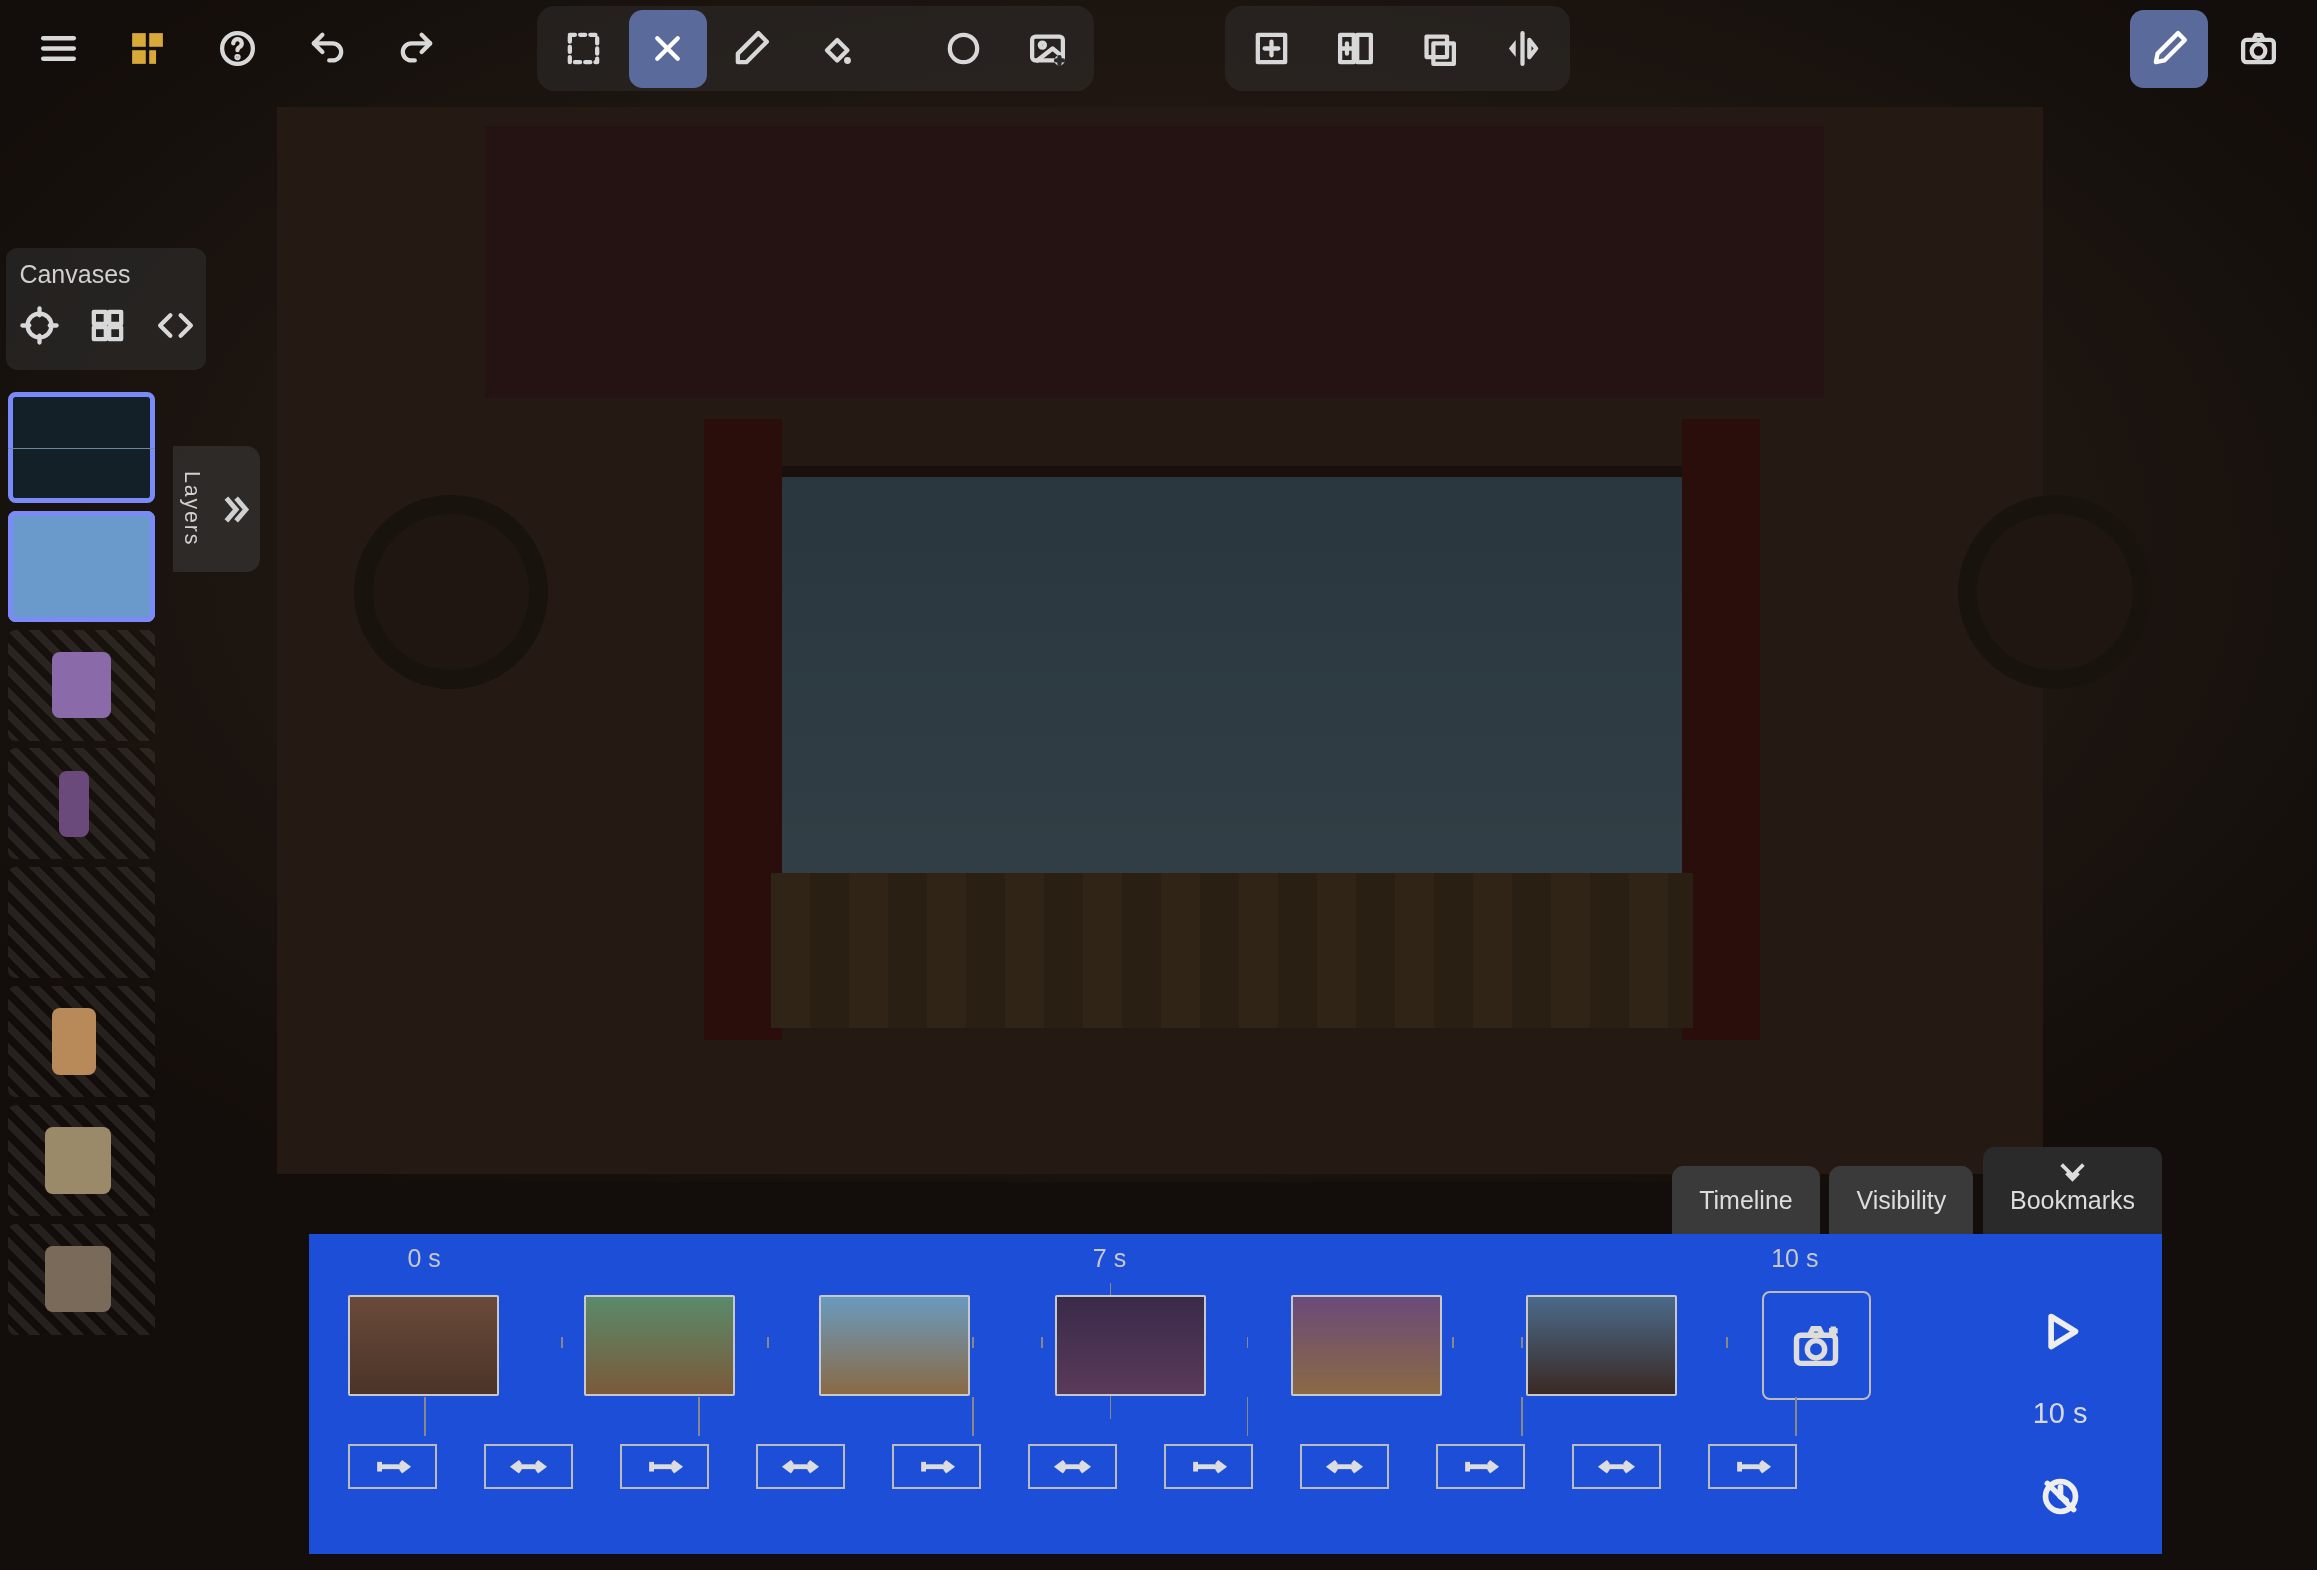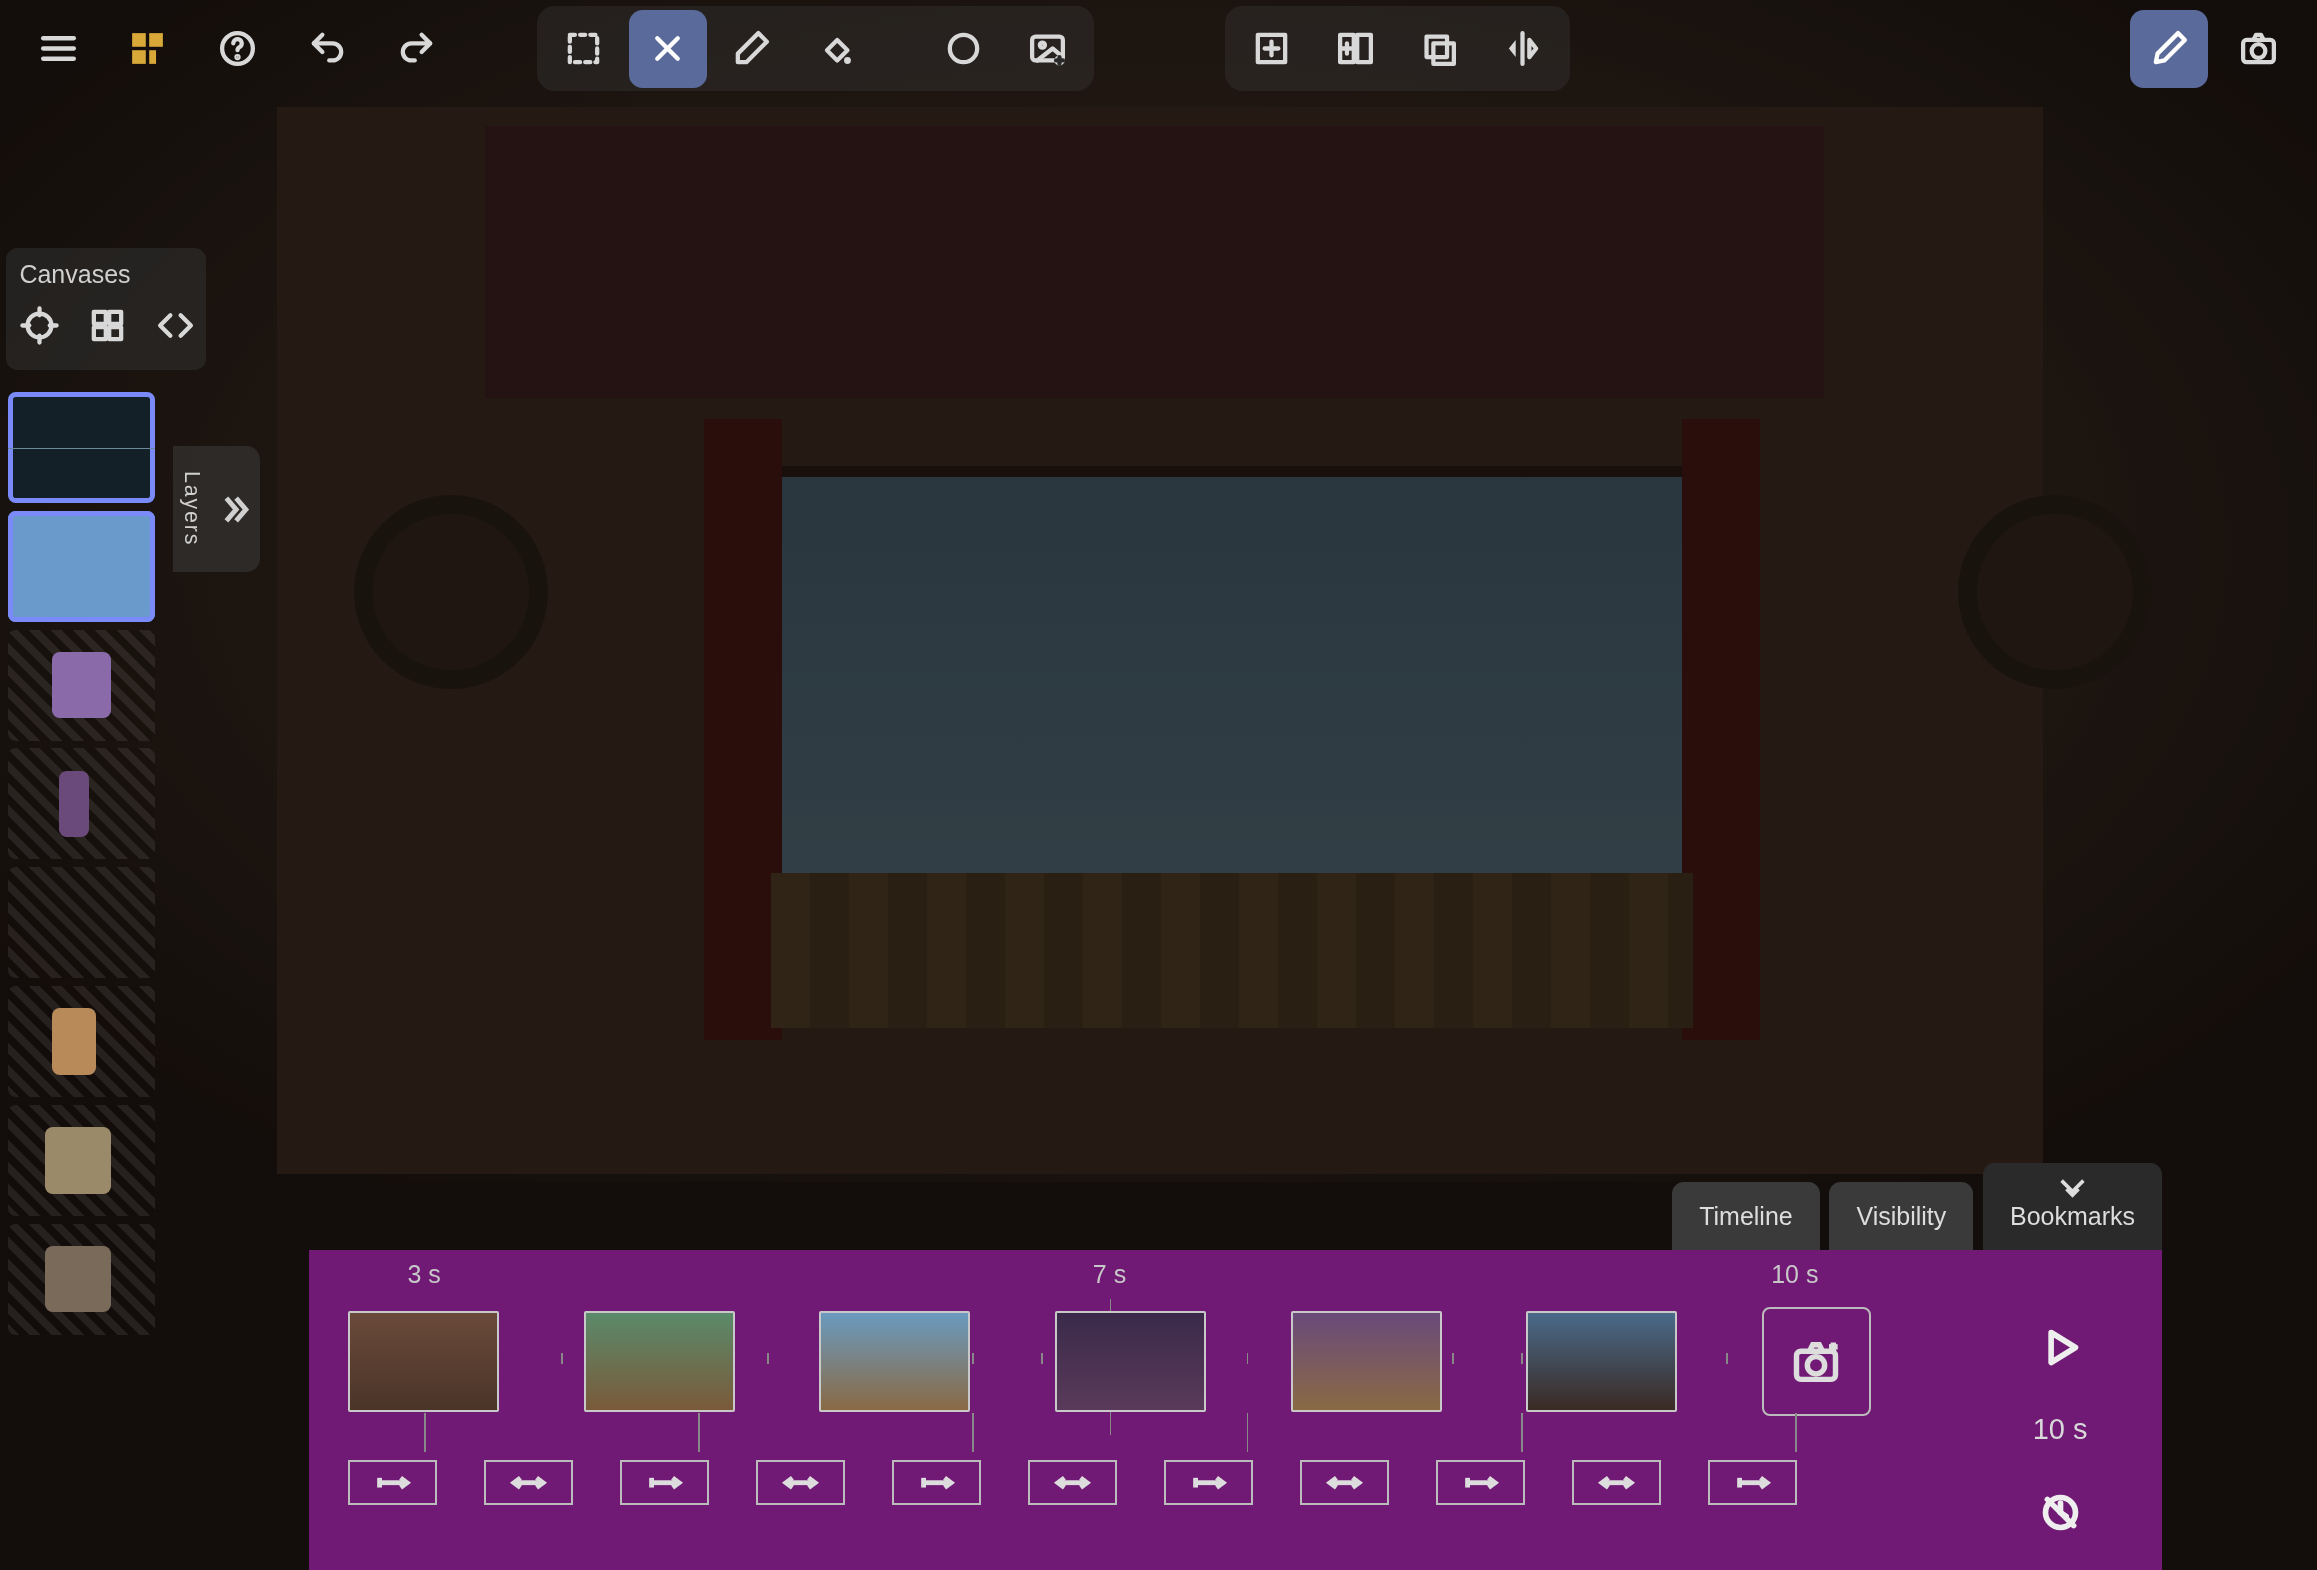--- a/index.html
+++ b/index.html
@@ -59,22 +59,22 @@
   position:absolute; left:173px; top:446px; width:87px; height:126px;
   background: rgba(60,60,60,0.55); border-radius:0 13.6px 13.6px 0;
   display:flex; align-items:center; justify-content:center; gap:11.6px;
   color:#d0d0d0;
 }
 .layers-tab .vtext { writing-mode: vertical-rl; font-size:21.3px; letter-spacing:1.9px; }
 .layers-tab svg { width:39px; height:39px; stroke:#d0d0d0; fill:none; stroke-width:3; }
 
 
 .bottom-panel {
-  position:absolute; left:309px; bottom:0; width:1853px; height:320px;
-  background:#701a75; color:#ddd;
+  position:absolute; left:309px; bottom:16px; width:1853px; height:320px;
+  background:#1d4ed8; color:#ddd;
 }
 .tab-row { position:absolute; right:0; top:-68px; height:68px; display:flex; align-items:flex-end; }
 .tab-btn { padding:19.4px 27px; font-size:25px; color:#ddd; background:#3a3a3a; border-radius:11.6px 11.6px 0 0; margin-left:9.7px; }
 .tab-btn.wide { padding-top:13.6px; display:flex; flex-direction:column; align-items:center; gap:4px; background:#2a2a2a; }
 .tab-btn.wide svg { width:29px; height:21.3px; stroke:#ddd; fill:none; stroke-width:3; }
 
 .ruler { position:absolute; left:39px; right:291px; top:9.7px; height:39px; }
 .ruler-label { position:absolute; top:0; font-size:25px; color:#c8c8c8; transform:translateX(-50%); }
 .ruler-ticks { position:absolute; left:0; right:0; top:39px; height:116px; }
 .tick-major { position:absolute; top:0; width:1.9px; height:136px; background:#888; }
@@ -313,21 +313,21 @@
     <div class="tab-btn wide">
       <svg viewBox="0 0 24 16">
           <polyline points="3 3 12 12 21 3"></polyline>
           <polyline points="7 10 12 15 17 10"></polyline>
         </svg>
       <span>Bookmarks</span>
     </div>
   </div>
 
   <div class="ruler">
-    <span class="ruler-label" style="left:5%">3 s</span>
+    <span class="ruler-label" style="left:5%">0 s</span>
     <span class="ruler-label" style="left:50%">7 s</span>
     <span class="ruler-label" style="left:95%">10 s</span>
     <div class="ruler-ticks" id="ticks">
         <div class="tick-minor" style="left: 5%;"></div>
         <div class="tick-minor" style="left: 9.5%;"></div>
         <div class="tick-minor" style="left: 14%;"></div>
         <div class="tick-minor" style="left: 18.5%;"></div>
         <div class="tick-minor" style="left: 23%;"></div>
         <div class="tick-minor" style="left: 27.5%;"></div>
         <div class="tick-minor" style="left: 32%;"></div>

